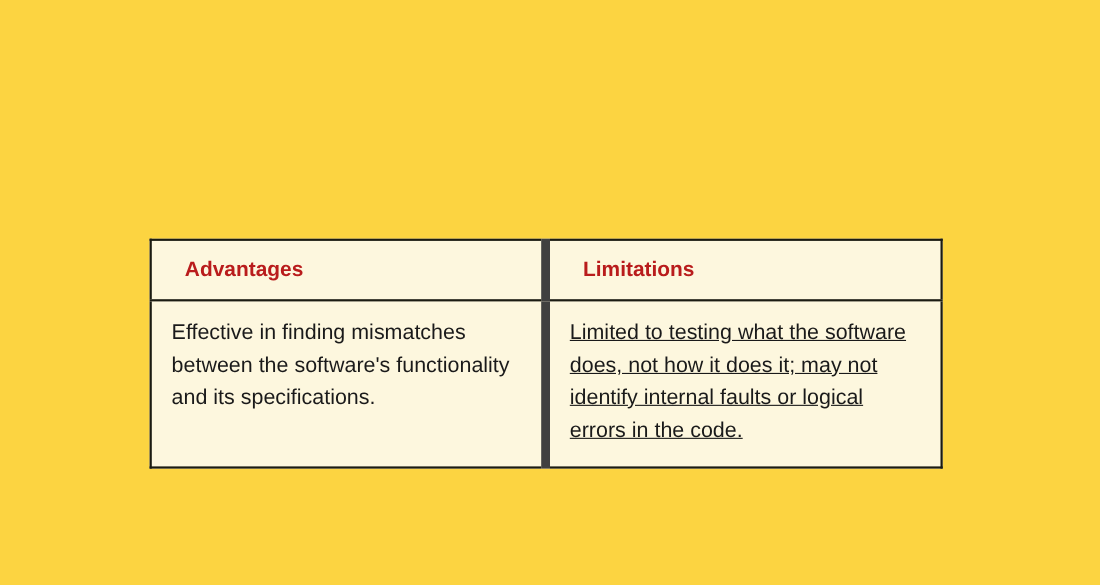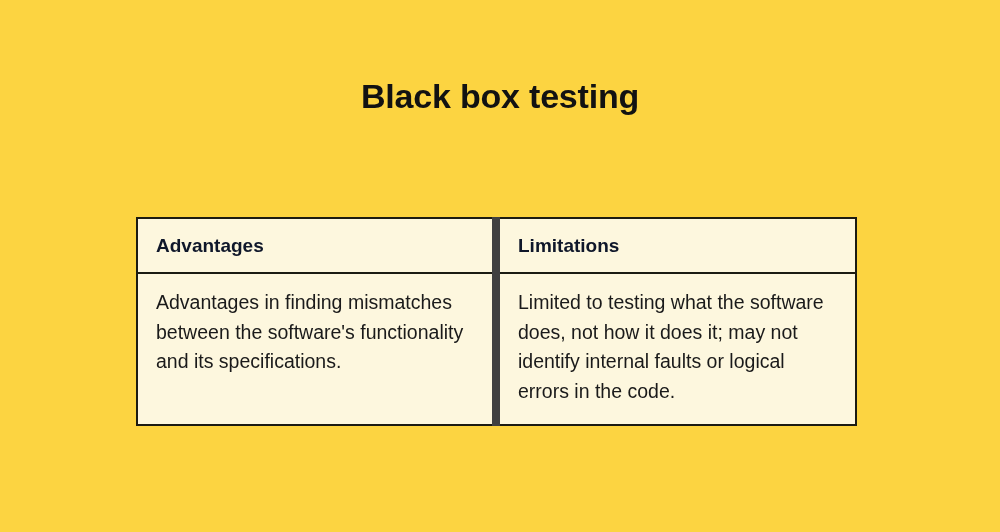--- a/index.html
+++ b/index.html
@@ -63,62 +63,62 @@
   }
 
   .comparison-table th + th,
   .comparison-table td + td {
     border-left: 8px solid #404040;
   }
 
   .head-cell {
     font-size: 19px;
     font-weight: bold;
-    color: #0f172a;
+    color: #b91c1c;
     padding: 15px 18px 14px 18px;
     line-height: 24px;
+    margin-left: 12px;
   }
 
   .body-cell {
     font-size: 19.5px;
     font-weight: normal;
     color: #1a1a1a;
     padding: 14px 18px 18px 18px;
     line-height: 29.5px;
   }
 
   .body-cell.left  { padding-right: 24px; }
-  .body-cell.right { padding-right: 22px; }
+  .body-cell.right { padding-right: 22px; text-decoration: underline; }
 </style>
 </head>
 <body>
 
 <div class="slide">
 
-  <div class="slide-title">Black box testing</div>
 
   <table class="comparison-table">
     <colgroup>
       <col class="col-left">
       <col class="col-right">
     </colgroup>
     <thead>
       <tr>
         <th>
           <div class="head-cell">Advantages</div>
         </th>
         <th>
           <div class="head-cell">Limitations</div>
         </th>
       </tr>
     </thead>
     <tbody>
       <tr>
         <td>
-          <div class="body-cell left">Advantages in finding mismatches between the software's functionality and its specifications.</div>
+          <div class="body-cell left">Effective in finding mismatches between the software's functionality and its specifications.</div>
         </td>
         <td>
           <div class="body-cell right">Limited to testing what the software does, not how it does it; may not identify internal faults or logical errors in the code.</div>
         </td>
       </tr>
     </tbody>
   </table>
 
 </div>
 

